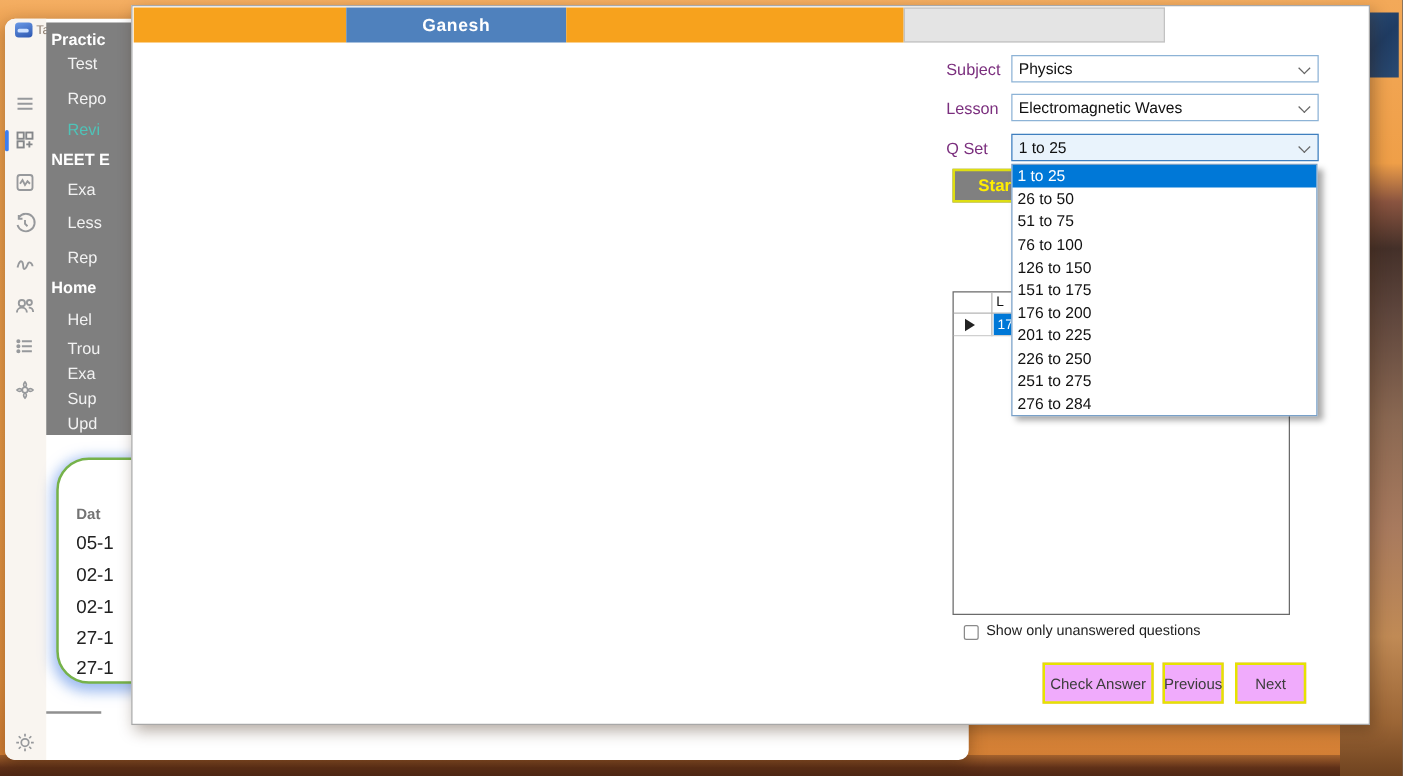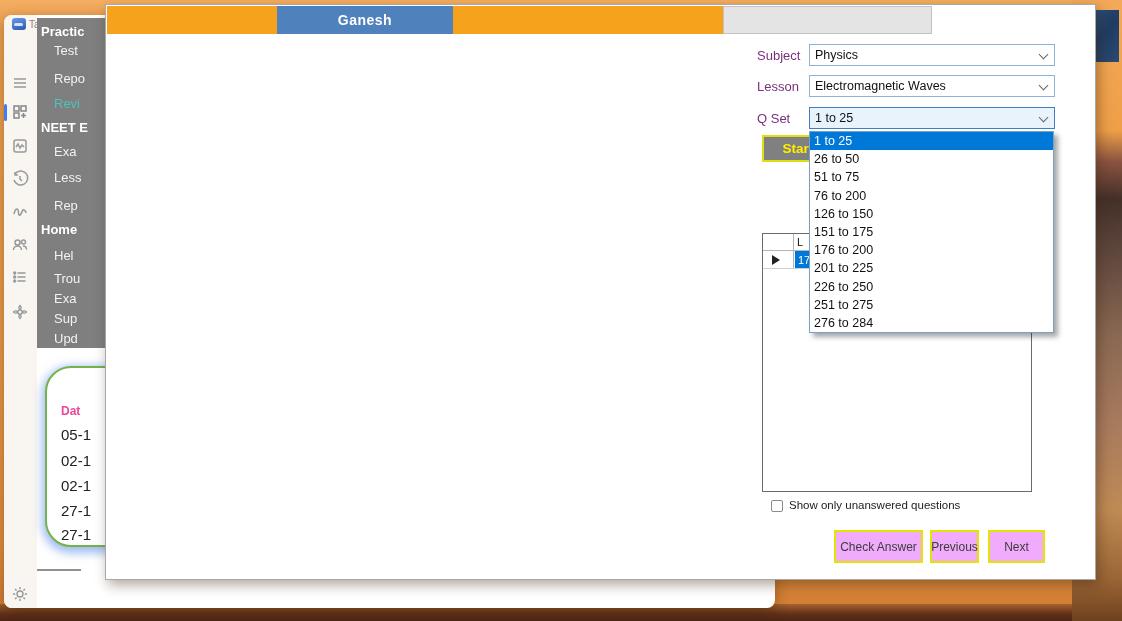--- a/index.html
+++ b/index.html
@@ -20,21 +20,21 @@
   .logo{position:absolute;left:8px;top:3px;width:14px;height:12px;border-radius:3px;background:linear-gradient(160deg,#6b9ae6,#2c56b0);}
   .logo:after{content:"";position:absolute;left:2px;top:5px;width:9px;height:3px;background:#cfe2ff;border-radius:2px;}
   .logo-text{position:absolute;left:25px;top:4px;font-size:10px;color:#8a7a6c;}
   .menu-panel{position:absolute;left:33px;top:3px;width:80px;height:330px;background:#7f7f7f;}
   .mi{position:absolute;left:17px;color:#f2f2f2;font-size:13px;white-space:nowrap;}
   .mi.h{left:4px;color:#fff;font-weight:bold;font-size:13px;}
   .mi.teal{color:#4fc3b8;}
   .divider{position:absolute;left:33px;top:554px;width:44px;height:2px;background:#909090;}
   .date-widget{position:absolute;left:41px;top:351px;width:92px;height:181px;background:#fff;border:2px solid #76b24a;border-radius:26px;box-shadow:0 3px 10px 3px rgba(125,165,235,.75);}
   .dw-row{position:absolute;left:14px;font-size:15px;color:#222;white-space:nowrap;}
-  .dw-h{font-weight:bold;font-size:12px;color:#ec4899;}
+  .dw-h{font-weight:bold;font-size:12px;color:#737373;}
   
   .dialog{position:absolute;left:81px;top:4px;width:991px;height:576px;background:#fff;border:1px solid #a8a8a8;box-shadow:3px 5px 12px rgba(60,35,15,.4);margin-left:24px;}
   .banner{position:absolute;left:1px;top:1px;width:988px;height:28px;display:flex;}
   .seg{height:28px;}
   .seg.orange{background:#f7a21d;}
   .seg.blue{background:#4f81bd;color:#fff;font-weight:bold;font-size:14px;display:flex;align-items:center;justify-content:center;letter-spacing:.5px;}
   .seg.grey{background:#e4e4e4;border:1px solid #c2c2c2;}
   .flabel{position:absolute;left:651px;color:#7b2f7e;font-size:13px;}
   .combo{position:absolute;left:703px;width:246px;height:22px;background:#fff;border:1px solid #8db3d6;font-size:12.5px;color:#111;display:flex;align-items:center;padding-left:5px;}
   .combo.focused{background:#e9f3fc;border-color:#3f7fbf;}
@@ -201,21 +201,21 @@
     <div class="chk-label">Show only unanswered questions</div>
 
     <div class="abtn" style="left:728px;width:89px">Check Answer</div>
     <div class="abtn" style="left:824px;width:49px">Previous</div>
     <div class="abtn" style="left:882px;width:57px">Next</div>
 
     <div class="dropdown">
       <div class="dd-item sel">1 to 25</div>
       <div class="dd-item">26 to 50</div>
       <div class="dd-item">51 to 75</div>
-      <div class="dd-item">76 to 200</div>
+      <div class="dd-item">76 to 100</div>
       <div class="dd-item">126 to 150</div>
       <div class="dd-item">151 to 175</div>
       <div class="dd-item">176 to 200</div>
       <div class="dd-item">201 to 225</div>
       <div class="dd-item">226 to 250</div>
       <div class="dd-item">251 to 275</div>
       <div class="dd-item">276 to 284</div>
     </div>
   </div>
 

